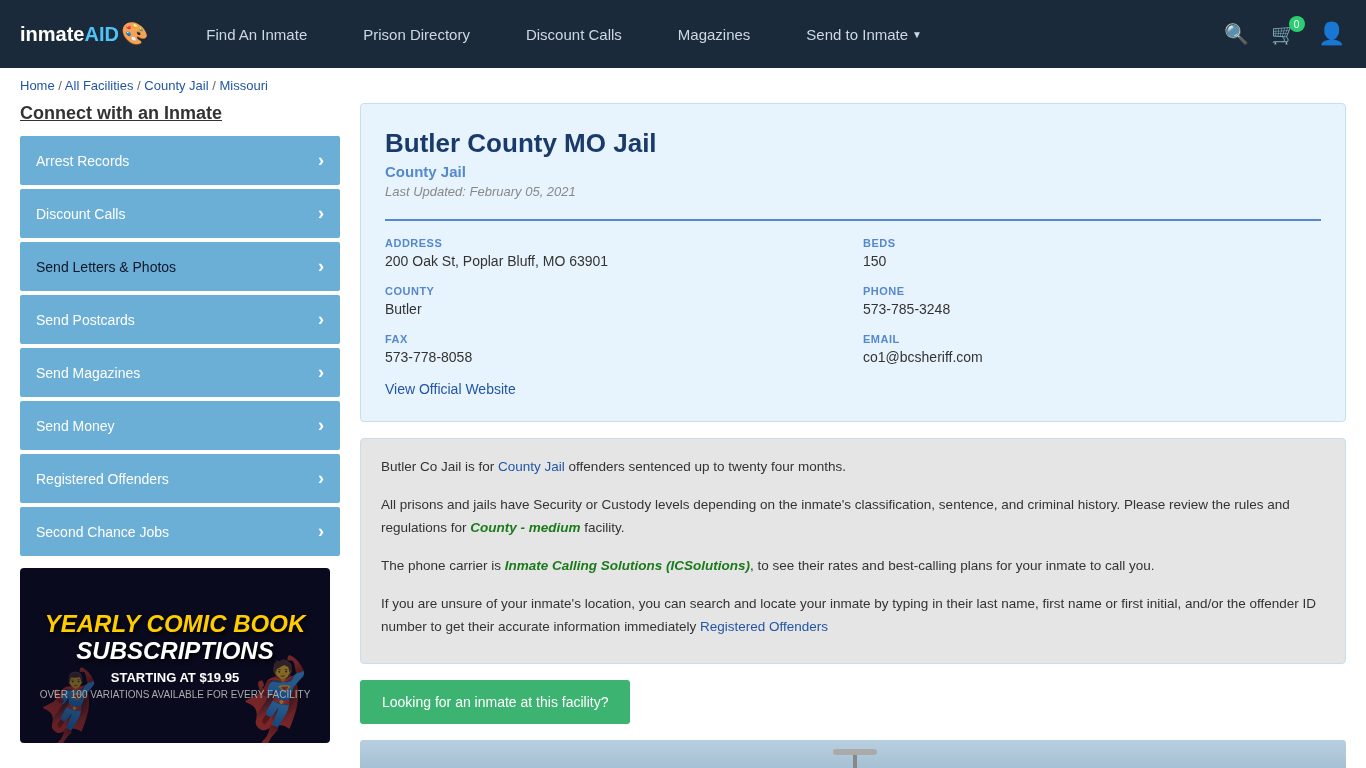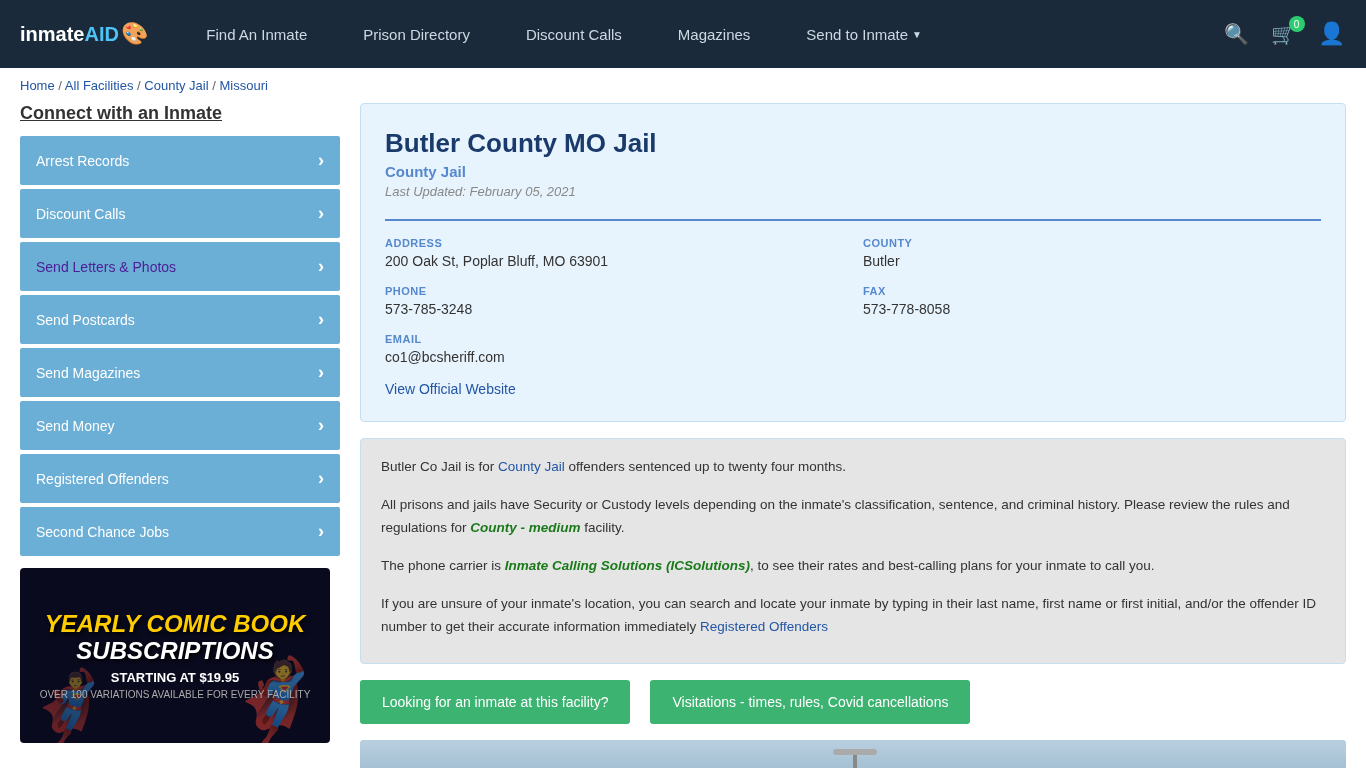--- a/index.html
+++ b/index.html
@@ -53,21 +53,21 @@
     <div style="display:flex;flex-direction:column;gap:4px;">
       <a href="#" style="background:#6baed6;display:flex;align-items:center;justify-content:space-between;padding:14px 16px;text-decoration:none;border-radius:2px;">
         <span style="color:#fff;font-size:14px;font-weight:500;">Arrest Records</span>
         <span style="color:#fff;font-size:18px;font-weight:bold;">›</span>
       </a>
       <a href="#" style="background:#6baed6;display:flex;align-items:center;justify-content:space-between;padding:14px 16px;text-decoration:none;border-radius:2px;">
         <span style="color:#fff;font-size:14px;font-weight:500;">Discount Calls</span>
         <span style="color:#fff;font-size:18px;font-weight:bold;">›</span>
       </a>
       <a href="#" style="background:#6baed6;display:flex;align-items:center;justify-content:space-between;padding:14px 16px;text-decoration:none;border-radius:2px;">
-        <span style="color:#4c1d95;font-size:14px;font-weight:500;">Send Letters &amp; Photos</span>
+        <span style="color:#0f172a;font-size:14px;font-weight:500;">Send Letters &amp; Photos</span>
         <span style="color:#fff;font-size:18px;font-weight:bold;">›</span>
       </a>
       <a href="#" style="background:#6baed6;display:flex;align-items:center;justify-content:space-between;padding:14px 16px;text-decoration:none;border-radius:2px;">
         <span style="color:#fff;font-size:14px;font-weight:500;">Send Postcards</span>
         <span style="color:#fff;font-size:18px;font-weight:bold;">›</span>
       </a>
       <a href="#" style="background:#6baed6;display:flex;align-items:center;justify-content:space-between;padding:14px 16px;text-decoration:none;border-radius:2px;">
         <span style="color:#fff;font-size:14px;font-weight:500;">Send Magazines</span>
         <span style="color:#fff;font-size:18px;font-weight:bold;">›</span>
       </a>
@@ -104,20 +104,24 @@
       <h1 style="font-size:26px;font-weight:bold;color:#1a3a6b;margin-bottom:4px;">Butler County MO Jail</h1>
       <div style="color:#5588cc;font-size:15px;font-weight:bold;margin-bottom:4px;">County Jail</div>
       <div style="color:#888;font-size:13px;font-style:italic;margin-bottom:20px;">Last Updated: February 05, 2021</div>
 
       <div style="display:grid;grid-template-columns:1fr 1fr;gap:16px 20px;border-top:2px solid #5588cc;padding-top:16px;">
         <div>
           <div style="color:#5588cc;font-size:11px;font-weight:bold;text-transform:uppercase;margin-bottom:4px;letter-spacing:0.5px;">ADDRESS</div>
           <div style="color:#333;font-size:14px;">200 Oak St, Poplar Bluff, MO 63901</div>
         </div>
         <div>
+          <div style="color:#5588cc;font-size:11px;font-weight:bold;text-transform:uppercase;margin-bottom:4px;letter-spacing:0.5px;">BEDS</div>
+          <div style="color:#333;font-size:14px;">150</div>
+        </div>
+        <div>
           <div style="color:#5588cc;font-size:11px;font-weight:bold;text-transform:uppercase;margin-bottom:4px;letter-spacing:0.5px;">COUNTY</div>
           <div style="color:#333;font-size:14px;">Butler</div>
         </div>
         <div>
           <div style="color:#5588cc;font-size:11px;font-weight:bold;text-transform:uppercase;margin-bottom:4px;letter-spacing:0.5px;">PHONE</div>
           <div style="color:#333;font-size:14px;">573-785-3248</div>
         </div>
         <div>
           <div style="color:#5588cc;font-size:11px;font-weight:bold;text-transform:uppercase;margin-bottom:4px;letter-spacing:0.5px;">FAX</div>
           <div style="color:#333;font-size:14px;">573-778-8058</div>
@@ -141,21 +145,20 @@
       <p style="margin-bottom:14px;color:#333;">
         <span>The phone carrier is </span><a href="#" style="color:#1a7a1a;text-decoration:none;font-style:italic;font-weight:bold;">Inmate Calling Solutions (ICSolutions)</a><span>, to see their rates and best-calling plans for your inmate to call you.</span>
       </p>
       <p style="margin-bottom:8px;color:#333;">
         <span>If you are unsure of your inmate's location, you can search and locate your inmate by typing in their last name, first name or first initial, and/or the offender ID number to get their accurate information immediately </span><a href="#" style="color:#2255a4;text-decoration:none;">Registered Offenders</a>
       </p>
     </div>
 
     <div style="display:flex;gap:20px;margin-top:16px;margin-bottom:16px;">
       <button style="background:#3cb371;color:#fff;border:none;padding:14px 22px;font-size:14px;cursor:pointer;border-radius:3px;font-weight:500;">Looking for an inmate at this facility?</button>
-      <button style="background:#3cb371;color:#fff;border:none;padding:14px 22px;font-size:14px;cursor:pointer;border-radius:3px;font-weight:500;">Visitations - times, rules, Covid cancellations</button>
     </div>
 
     <div style="background:linear-gradient(180deg,#b0c4d8 0%,#8aa8c0 50%,#6a8fa8 100%);height:120px;border-radius:4px;display:flex;align-items:flex-end;justify-content:center;padding-bottom:10px;overflow:hidden;position:relative;">
       <div style="position:absolute;top:0;left:0;right:0;bottom:0;background:linear-gradient(180deg,#b8cfe0 0%,#a0bdd0 30%,#8aacbf 60%,#758fa0 100%);"></div>
 
       <div style="position:absolute;bottom:30px;left:50%;width:4px;height:80px;background:#888;"></div>
       <div style="position:absolute;bottom:105px;left:calc(50% - 20px);width:44px;height:6px;background:#aaa;border-radius:3px;"></div>
     </div>
   </main>
 

